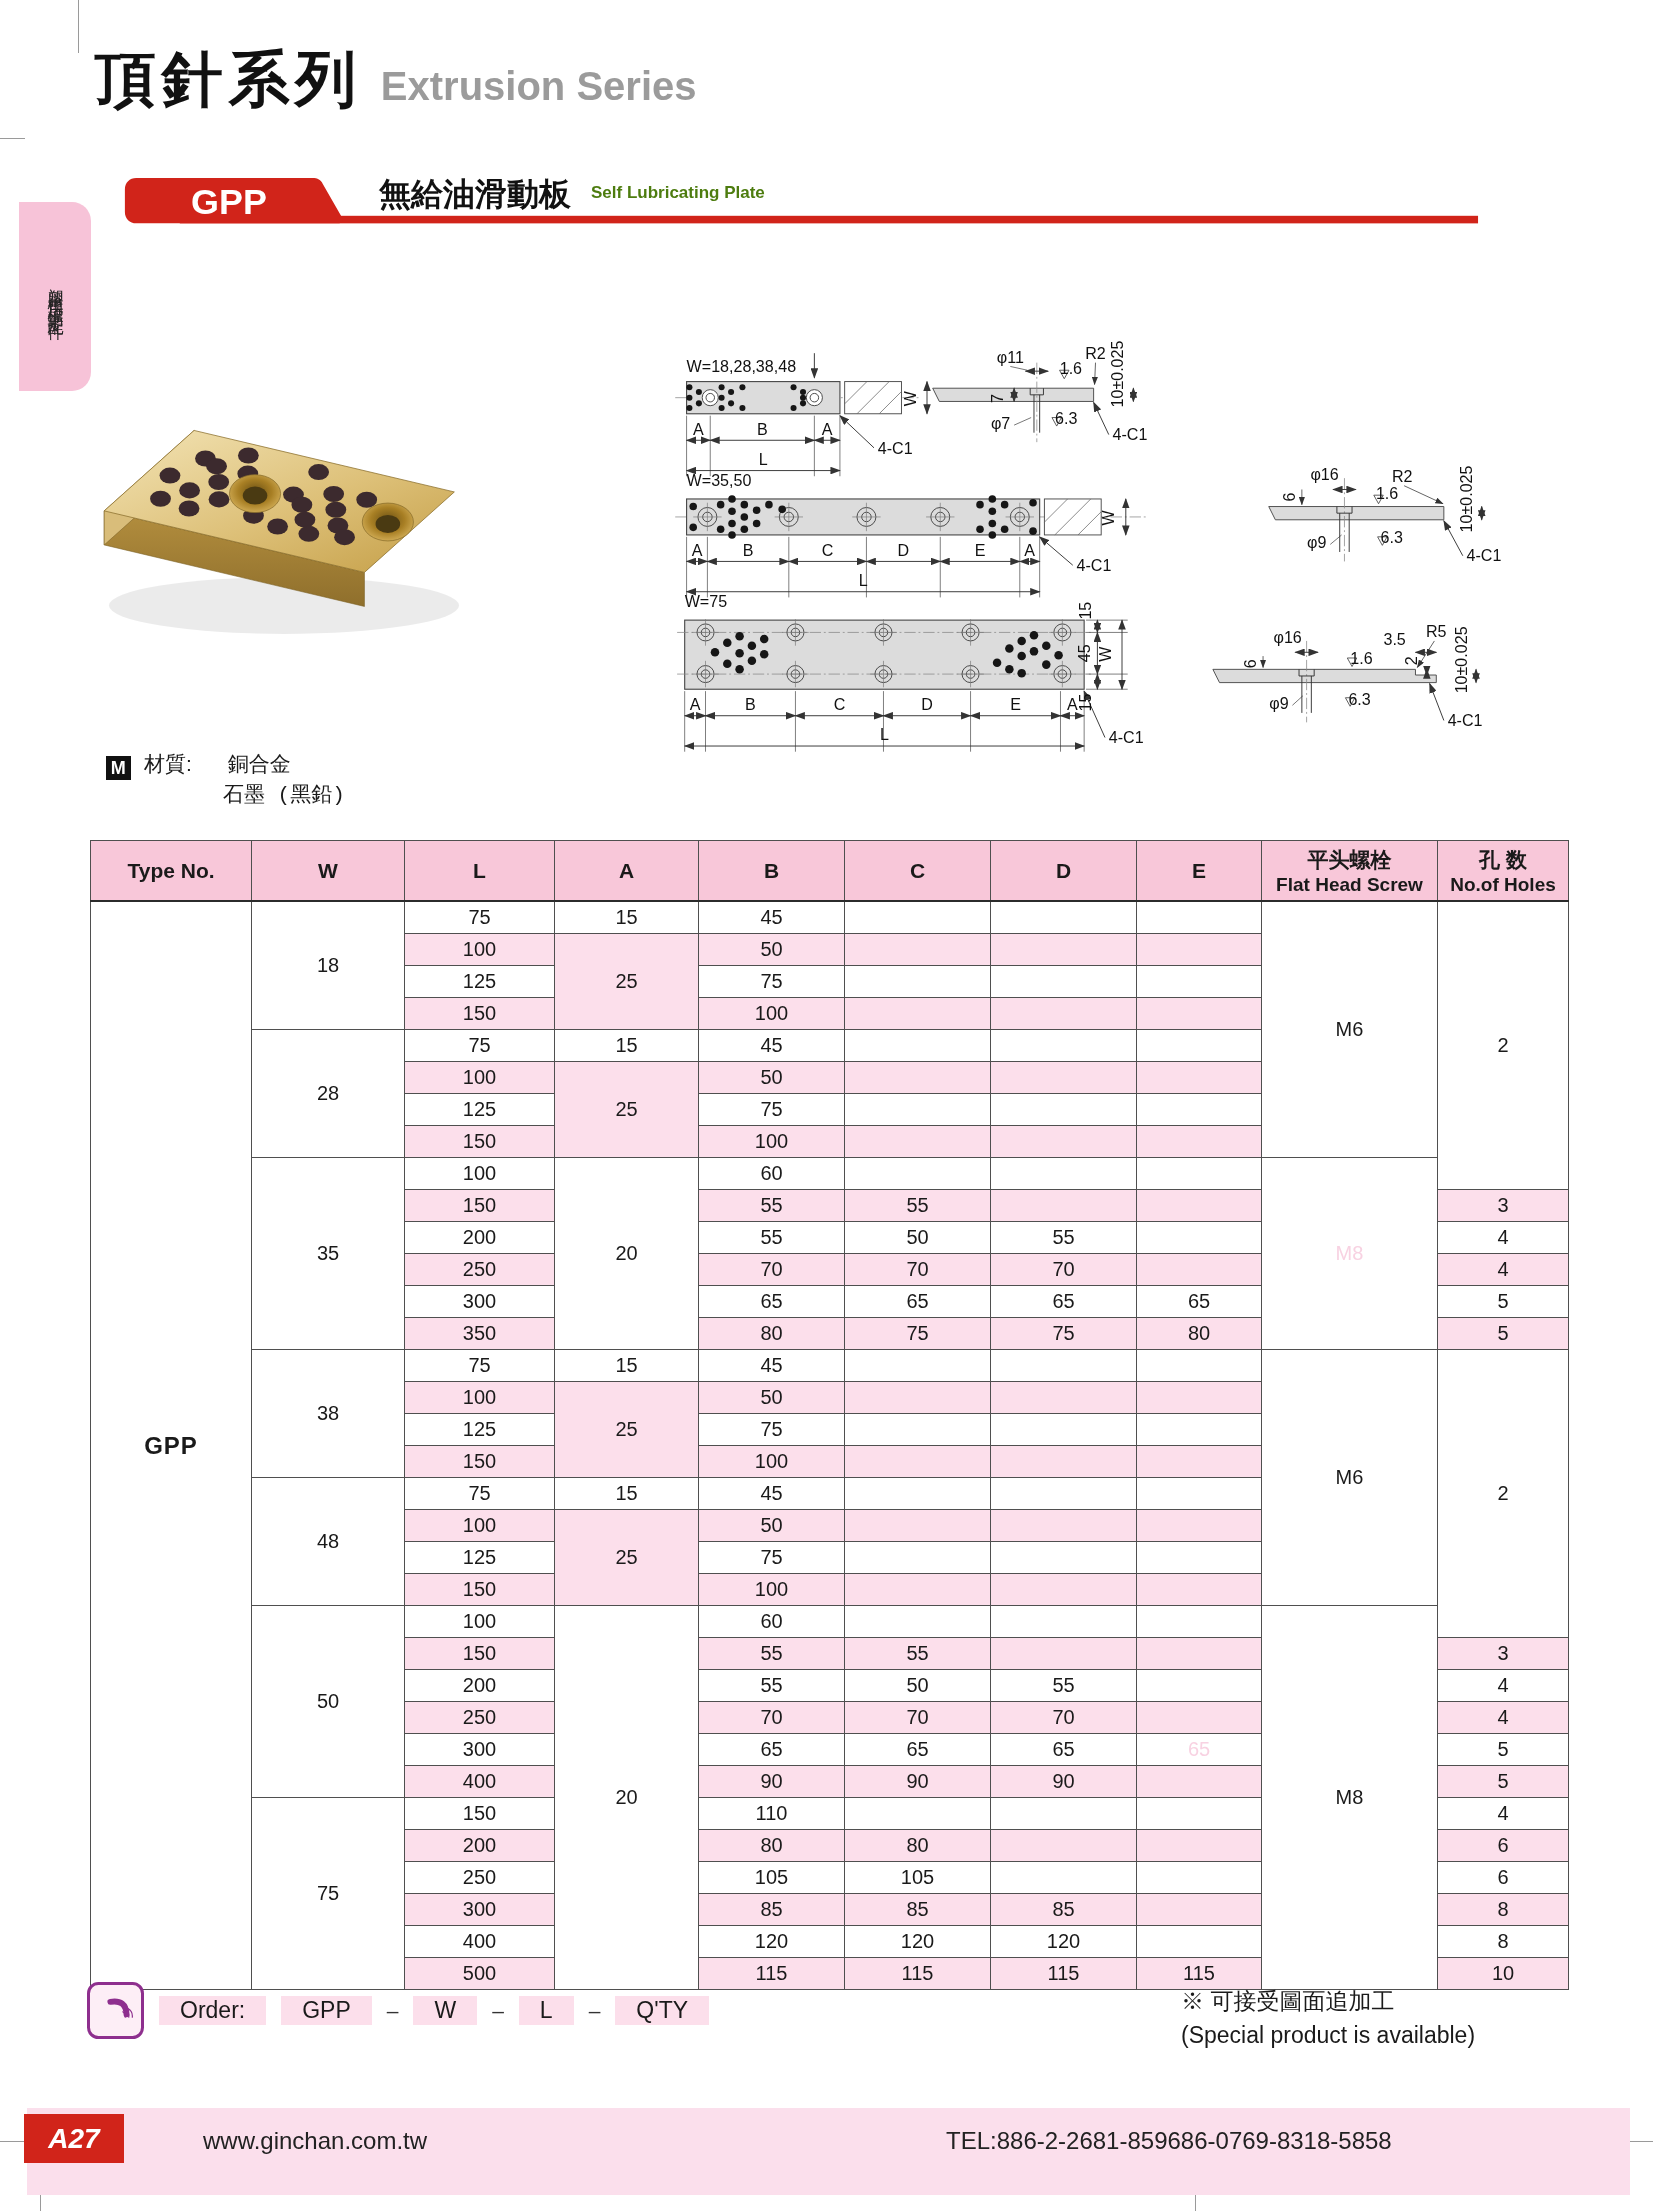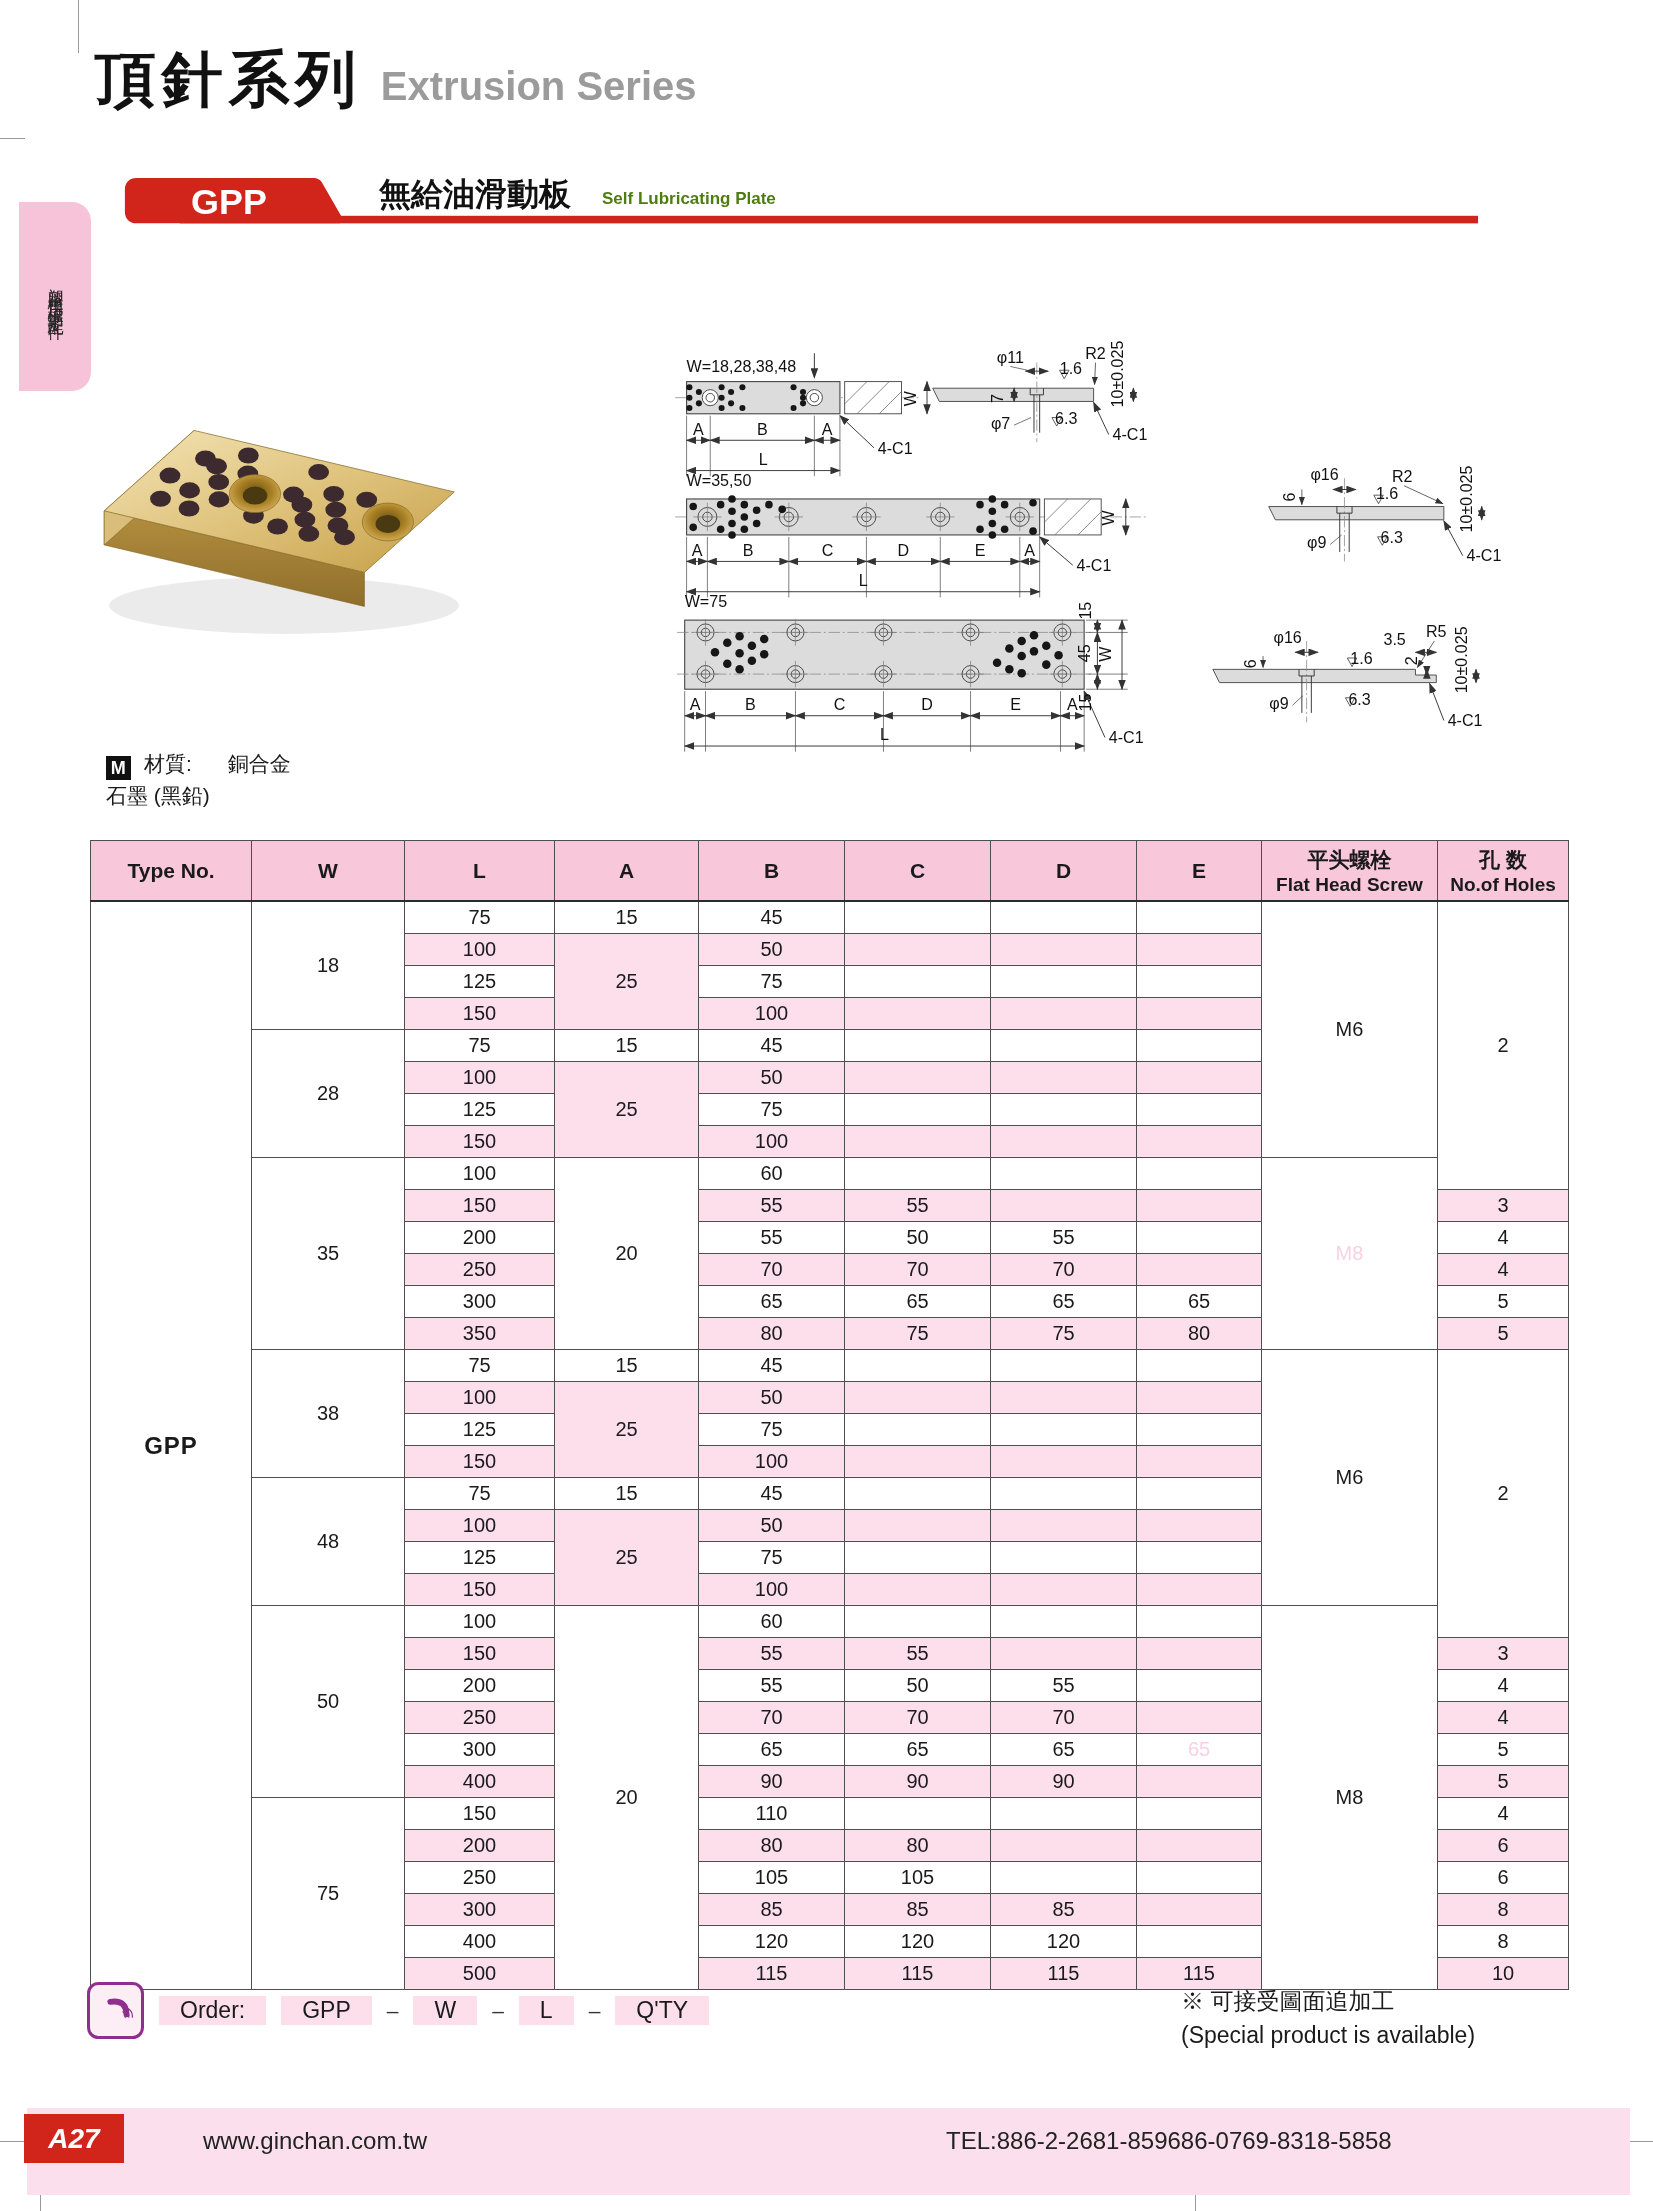--- a/index.html
+++ b/index.html
@@ -10,28 +10,28 @@
   .mark{position:absolute;background:#9a9a9a;}
   
   #side-tab{left:19px;top:202px;width:72px;height:189px;background:#f7c3d8;
             border-radius:0 19px 19px 0;display:flex;align-items:center;justify-content:center;}
   #side-tab span{writing-mode:vertical-rl;font-size:16px;letter-spacing:4.7px;color:#222;}
   
   #main-title{left:95px;top:49px;display:flex;align-items:flex-end;gap:19px;}
   #main-title .zh{font-size:61px;font-weight:bold;letter-spacing:5.7px;color:#111;line-height:1;}
   #main-title .en{font-size:40px;font-weight:bold;color:#9b9b9b;line-height:1;padding-bottom:3.8px;}
   
-  #subtitle{left:379px;top:178px;display:flex;align-items:flex-end;gap:31px;}
+  #subtitle{left:379px;top:178px;display:flex;align-items:center;gap:20px;}
   #subtitle .zh{font-size:32px;font-weight:bold;color:#111;line-height:1;}
   #subtitle .en{font-size:17px;font-weight:bold;color:#4d7c0f;line-height:1;padding-bottom:2.8px;}
   
   #material{left:106px;top:748px;font-size:21px;line-height:32px;}
   #material .mbox{display:inline-block;width:24.6px;height:24.6px;background:#111;color:#fff;
                   text-align:center;line-height:24.6px;font-weight:bold;font-size:18px;margin-right:7.6px;vertical-align:-2.8px;}
-  #material .l2{}
+  #material .l2{margin-left:117px;font-family:Liberation Mono, monospace;}
   
   #spec-table{left:90px;top:840px;}
   table{border-collapse:collapse;table-layout:fixed;width:1476px;border:1.9px solid #2b2b2b;}
   th,td{border:0.9px solid #4f4f4f;text-align:center;vertical-align:middle;padding:0;
         font-size:20px;color:#1a1a1a;overflow:hidden;}
   thead th{background:#f8c7d9;height:59px;border-bottom:2.8px solid #2b2b2b;font-weight:bold;font-size:21px;margin-left:29px;}
   thead th .sub{display:block;font-size:19px;}
   tbody td{height:31px;background:#ffffff;}
   tr.p td{background:#fcdfeb;}
   td.span{background:#ffffff;}

